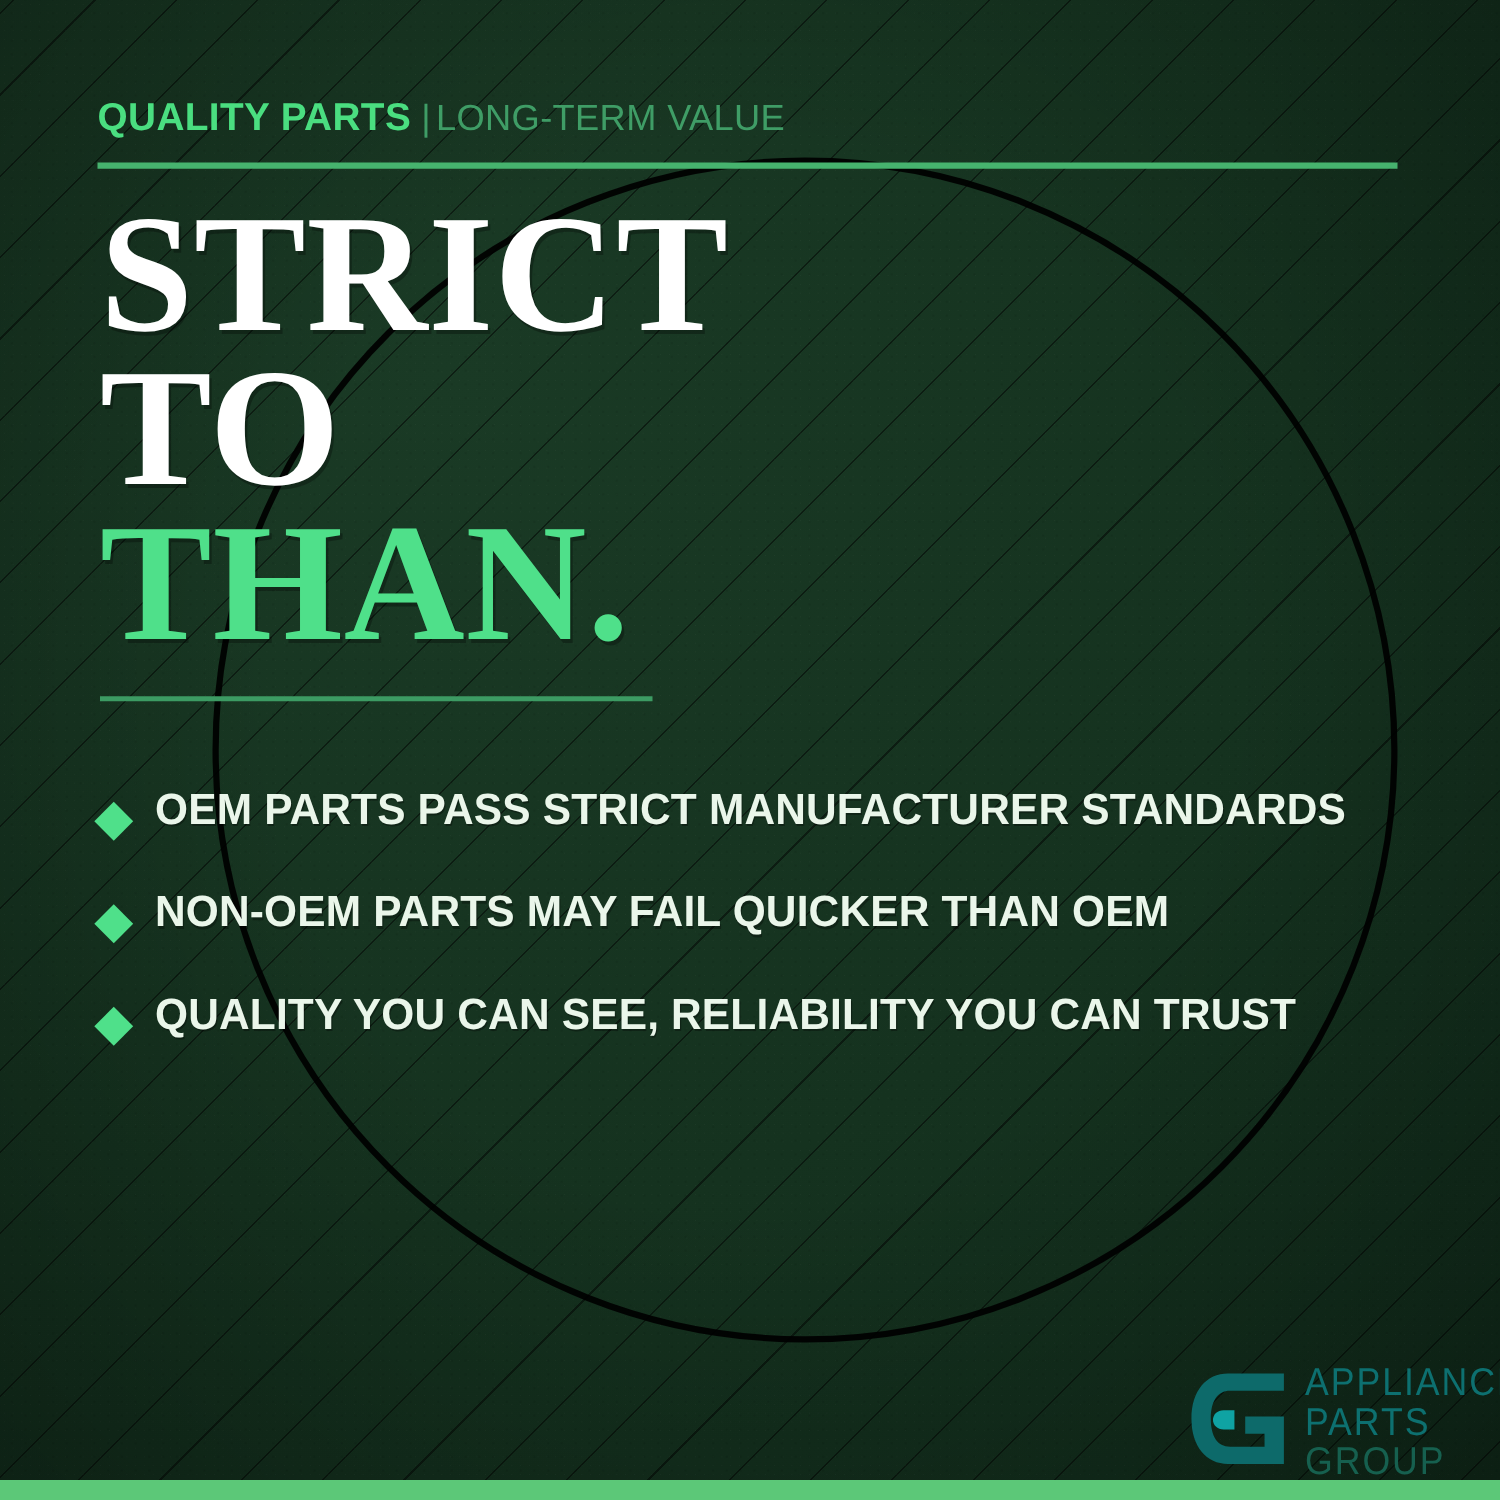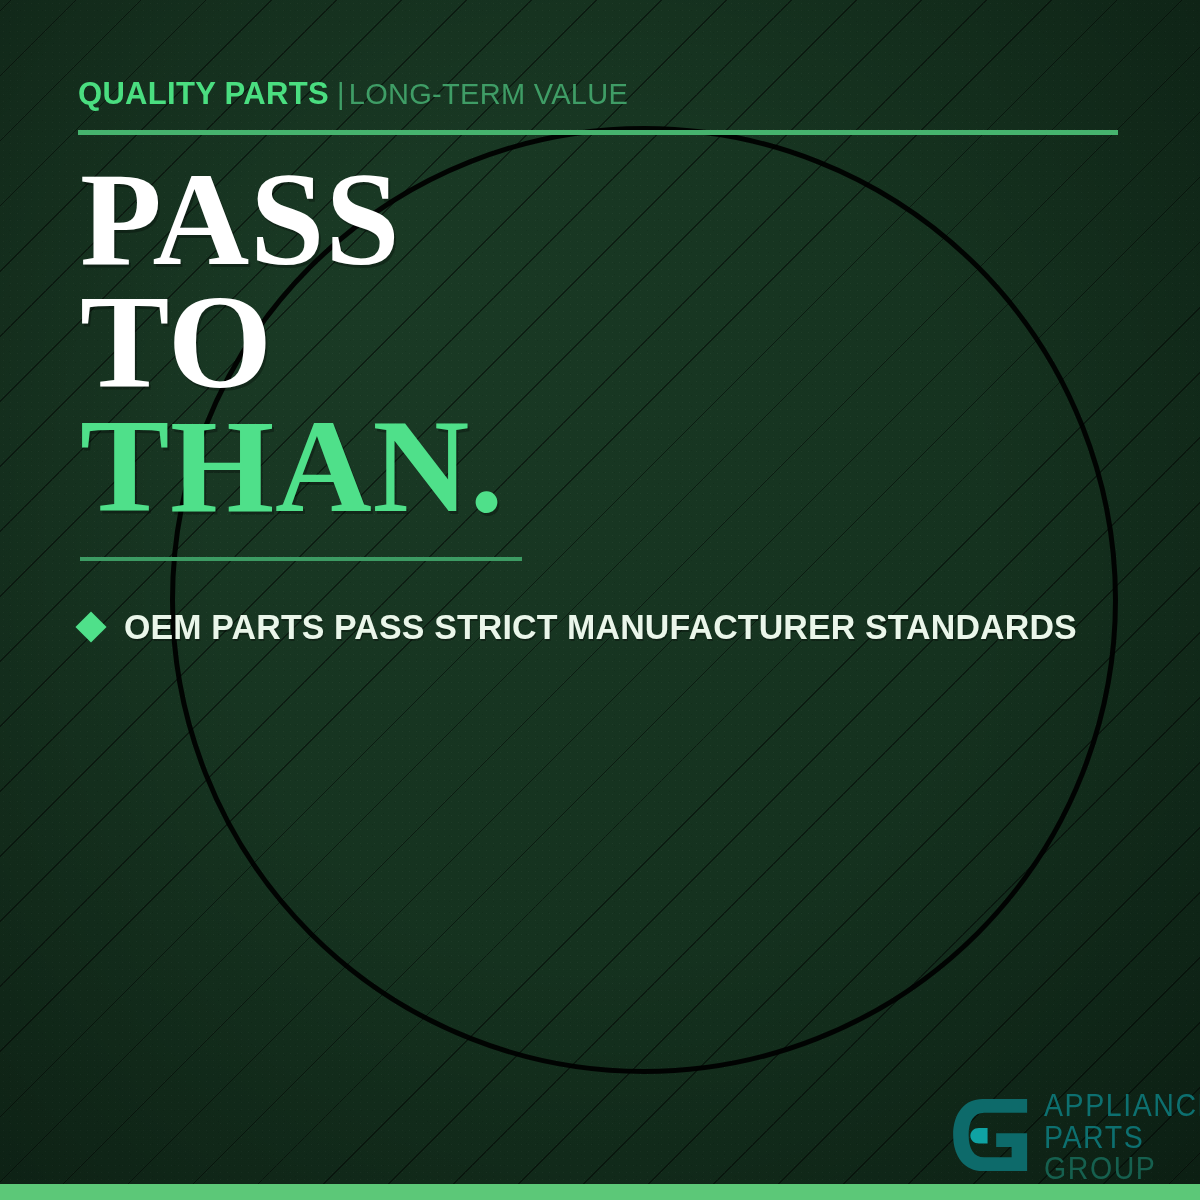--- a/index.html
+++ b/index.html
@@ -138,21 +138,21 @@
   }
 
   .bullets {
     position: absolute;
     left: 80px;
     top: 586px;
     width: 1060px;
   }
   .bullet {
     display: flex;
-    align-items: center;
+    align-items: flex-end;
     height: 82px;
   }
   .bullet-marker {
     width: 22px;
     height: 22px;
     background: #4fe08a;
     transform: rotate(45deg);
     flex: 0 0 auto;
     margin-right: 22px;
   }
@@ -220,36 +220,44 @@
 
   <div class="content">
 
     <div class="kicker">
       <span class="kicker-main">QUALITY PARTS</span><span class="kicker-sep">|</span><span class="kicker-sub">LONG-TERM VALUE</span>
     </div>
 
     <div class="rule-top"></div>
 
     <div class="headline">
-      <span class="l1">PASS</span>
+      <span class="l1">STRICT</span>
       <span class="l2">TO</span>
       <span class="l3">THAN.</span>
     </div>
 
     <div class="rule-mid"></div>
 
     <div class="bullets">
 
       <div class="bullet">
         <div class="bullet-marker"></div>
         <div class="bullet-text">OEM PARTS PASS STRICT MANUFACTURER STANDARDS</div>
       </div>
 
-
-
+      <div class="bullet">
+        <div class="bullet-marker"></div>
+        <div class="bullet-text">NON-OEM PARTS MAY FAIL QUICKER THAN OEM</div>
+      </div>
+
+
+      <div class="bullet">
+        <div class="bullet-marker"></div>
+        <div class="bullet-text">QUALITY YOU CAN SEE, RELIABILITY YOU CAN TRUST</div>
+      </div>
 
     </div>
 
     <div class="logo">
       <svg class="logo-mark" viewBox="0 0 100 100">
         <path d="M92 8 H40 C20 8 6 24 6 50 C6 76 20 92 40 92 H92 V48 H56 V64 H74 V76 H42 C30 76 24 66 24 50 C24 34 30 24 42 24 H92 Z" fill="#0d6a6a"></path>
         <path d="M46 42 H36 C30 42 26 46 26 51 C26 56 30 60 36 60 H46 Z" fill="#0fa3a3"></path>
       </svg>
       <div class="logo-words">
         <span class="logo-l1">APPLIANCE</span>

